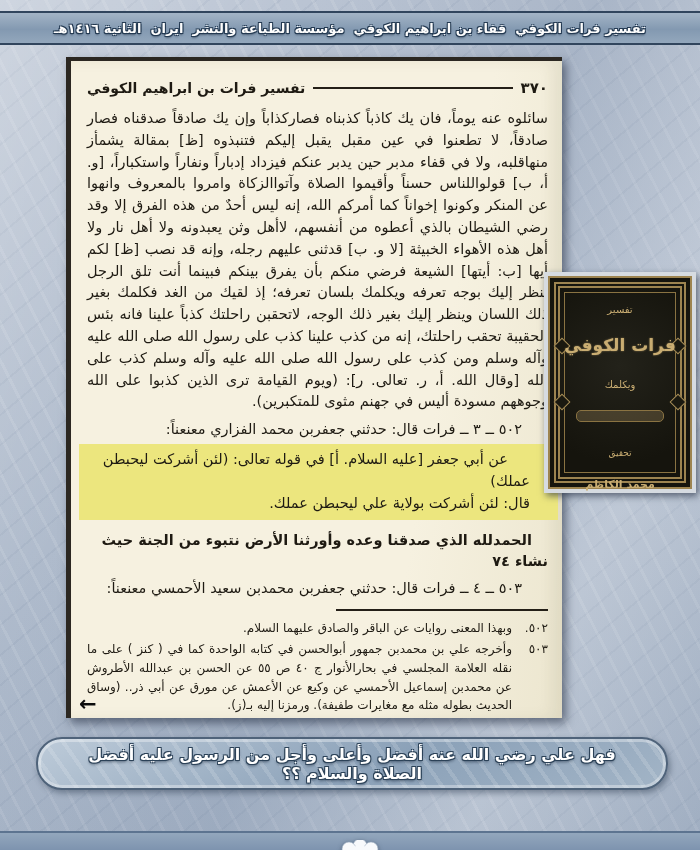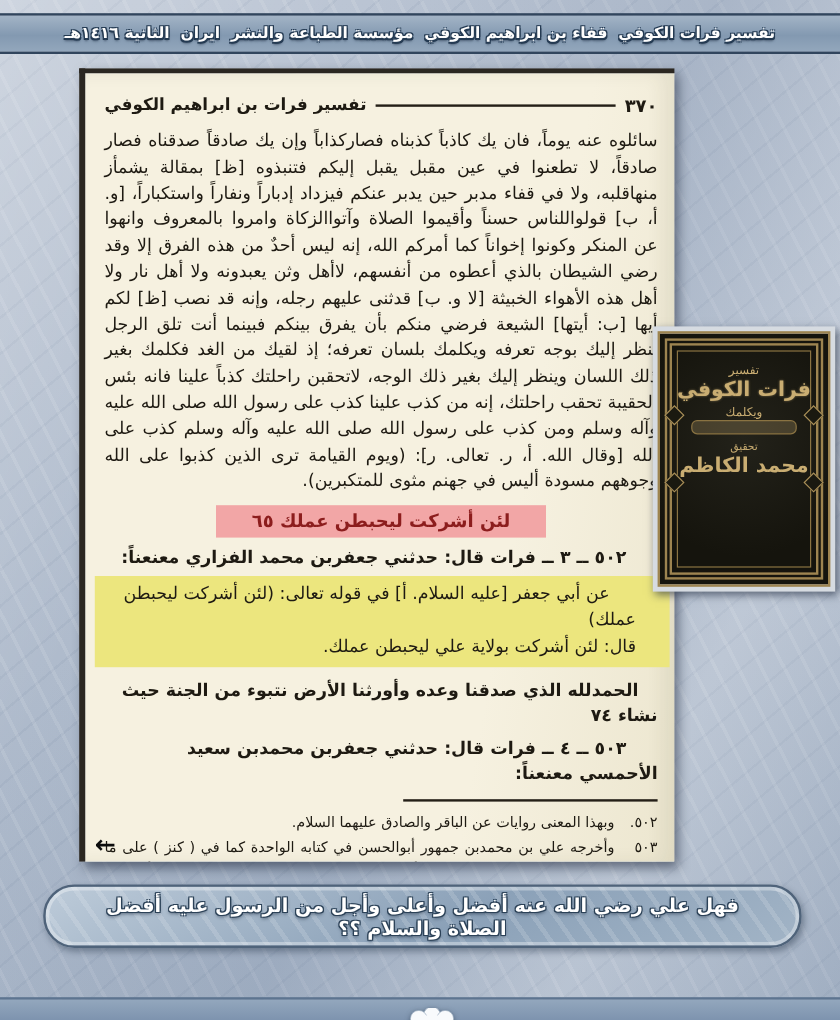--- a/index.html
+++ b/index.html
@@ -23,48 +23,48 @@
     border-left:5px solid #2b2721;border-top:4px solid #2b2721;
     box-shadow:4px 5px 9px rgba(25,35,55,.55), inset -10px 0 14px rgba(60,50,30,.07);
     padding:14px 14px 6px 16px;overflow:hidden;color:#1e1a12;}
   .page-head{display:flex;align-items:center;gap:8px;margin-top:4px;}
   .page-head .ph-num{font-weight:bold;font-size:15px;}
   .page-head .ph-rule{flex:1;height:2px;background:#241f17;}
   .page-head .ph-title{font-weight:bold;font-size:14px;white-space:nowrap;}
   .body-text{margin:11px 0 0;font-size:14.5px;line-height:21.8px;text-align:justify;}
   .verse-box{width:fit-content;margin:8px auto 7px;background:#f2a6a6;color:#8c1d1d;
     font-weight:bold;font-size:15px;padding:4px 30px 5px;}
-  .hadith-line{margin:6px 0 4px;font-weight:bold;font-size:14.5px;text-indent:26px;line-height:21px;}
+  .hadith-line{margin:6px 0 4px;font-weight:normal;font-size:14.5px;text-indent:26px;line-height:21px;}
   .yellow-block{background:#ece67e;margin:3px -10px 4px -8px;padding:4px 28px 6px 10px;}
   .yellow-block p{margin:0;font-size:14.5px;line-height:22px;}
   .yellow-block p.ind{text-indent:22px;}
   .verse-heading{margin:10px 0 4px;font-weight:bold;font-size:14.5px;text-indent:16px;line-height:21px;}
   .fn-sep{width:46%;height:2px;background:#241f17;margin:10px 0 8px;}
   .footnotes{font-size:12px;line-height:18.8px;text-align:justify;}
   .fn-row{display:flex;gap:4px;margin:0 0 2px;}
   .fn-num{flex:0 0 32px;font-weight:normal;white-space:nowrap;}
   .fn-body{flex:1;margin:0;}
   .cont-arrow{position:absolute;left:8px;bottom:3px;font-size:21px;font-weight:bold;color:#0c0c0c;line-height:1;}
   
   .book-cover{position:absolute;left:544px;top:272px;width:152px;height:221px;box-sizing:border-box;
     background:#d6dbe1;padding:4px;box-shadow:2px 3px 7px rgba(25,35,55,.6);z-index:5;}
   .cover-inner{position:relative;width:100%;height:100%;box-sizing:border-box;
     background:radial-gradient(circle at 50% 42%, #23221a 0%, #15140d 70%);
     border:2px solid #9d8450;display:flex;flex-direction:column;align-items:center;}
   .cover-frame{position:absolute;inset:4px;border:6px double #9d8450;pointer-events:none;}
   .cover-frame2{position:absolute;inset:14px;border:1px solid #8a7342;pointer-events:none;}
   .diamond{position:absolute;width:10px;height:10px;border:1px solid #a98f58;background:#1a1910;transform:rotate(45deg);}
   .d-l1{left:6px;top:62px;} .d-l2{left:6px;top:118px;} .d-r1{right:6px;top:62px;} .d-r2{right:6px;top:118px;}
-  .cover-text{position:relative;margin-top:26px;display:flex;flex-direction:column;align-items:center;gap:0;color:#c9ad72;text-align:center;}
+  .cover-text{position:relative;margin-top:26px;display:flex;flex-direction:column;align-items:center;gap:20px;color:#c9ad72;text-align:center;}
   .cv-series{font-size:10px;letter-spacing:1px;}
   .cv-title{font-size:17px;font-weight:bold;text-shadow:0 0 2px rgba(201,173,114,.6);}
   .cv-author{font-size:10px;margin-top:4px;}
   .cv-cartouche{width:86px;height:10px;border:1px solid #8a7342;border-radius:5px;background:rgba(201,173,114,.25);}
   .cv-editor{font-size:9px;margin-top:6px;}
-  .cv-editor-name{font-size:17px;font-weight:bold;}
+  .cv-editor-name{font-size:11px;font-weight:bold;}
   
   .bottom-banner{position:absolute;left:36px;top:737px;width:632px;height:53px;box-sizing:border-box;
     border-radius:26px;border:2px solid #4f637a;
     background:
       repeating-linear-gradient(55deg, rgba(255,255,255,.14) 0 4px, rgba(0,0,0,0) 4px 15px),
       linear-gradient(150deg,#bdcbd9,#8ba1b8 55%,#a2b4c6);
     box-shadow:inset 0 0 0 3px rgba(255,255,255,.35), 2px 3px 6px rgba(35,50,70,.45);
     display:flex;align-items:center;justify-content:center;padding:0 24px;}
   .bottom-banner span{font-size:16px;font-weight:bold;color:#ffffff;text-align:center;
     text-shadow:1px 1px 0 #2c4258,-1px 1px 0 #2c4258,1px -1px 0 #2c4258,-1px -1px 0 #2c4258,0 2px 3px rgba(20,35,55,.6);}
@@ -92,23 +92,20 @@
 
   <div class="scan-page">
     <div class="page-head">
       <span class="ph-num">٣٧٠</span>
       <span class="ph-rule"></span>
       <span class="ph-title">تفسير فرات بن ابراهيم الكوفي</span>
     </div>
 
     <p class="body-text">سائلوه عنه يوماً، فان يك كاذباً كذبناه فصاركذاباً وإن يك صادقاً صدقناه فصار صادقاً، لا تطعنوا في عين مقبل يقبل إليكم فتنبذوه [ظ] بمقالة يشمأز منهاقلبه، ولا في قفاء مدبر حين يدبر عنكم فيزداد إدباراً ونفاراً واستكباراً، [و. أ، ب] قولواللناس حسناً وأقيموا الصلاة وآتواالزكاة وامروا بالمعروف وانهوا عن المنكر وكونوا إخواناً كما أمركم الله، إنه ليس أحدٌ من هذه الفرق إلا وقد رضي الشيطان بالذي أعطوه من أنفسهم، لاأهل وثن يعبدونه ولا أهل نار ولا أهل هذه الأهواء الخبيثة [لا و. ب] قدثنى عليهم رجله، وإنه قد نصب [ظ] لكم أيها [ب: أيتها] الشيعة فرضي منكم بأن يفرق بينكم فبينما أنت تلق الرجل ينظر إليك بوجه تعرفه ويكلمك بلسان تعرفه؛ إذ لقيك من الغد فكلمك بغير ذلك اللسان وينظر إليك بغير ذلك الوجه، لاتحقبن راحلتك كذباً علينا فانه بئس الحقيبة تحقب راحلتك، إنه من كذب علينا كذب على رسول الله صلى الله عليه وآله وسلم ومن كذب على رسول الله صلى الله عليه وآله وسلم كذب على الله [وقال الله. أ، ر. تعالى. ر]: (ويوم القيامة ترى الذين كذبوا على الله وجوههم مسودة أليس في جهنم مثوى للمتكبرين).</p>
 
-    <div class="verse-box">
-      <span>لئن أشركت ليحبطن عملك ٦٥</span>
-    </div>
 
     <p class="hadith-line">٥٠٢ ــ ٣ ــ فرات قال: حدثني جعفربن محمد الفزاري معنعناً:</p>
 
     <div class="yellow-block">
       <p class="ind">عن أبي جعفر [عليه السلام. أ] في قوله تعالى: (لئن أشركت ليحبطن عملك)</p>
       <p>قال: لئن أشركت بولاية علي ليحبطن عملك.</p>
     </div>
 
     <p class="verse-heading">الحمدلله الذي صدقنا وعده وأورثنا الأرض نتبوء من الجنة حيث نشاء ٧٤</p>
 

